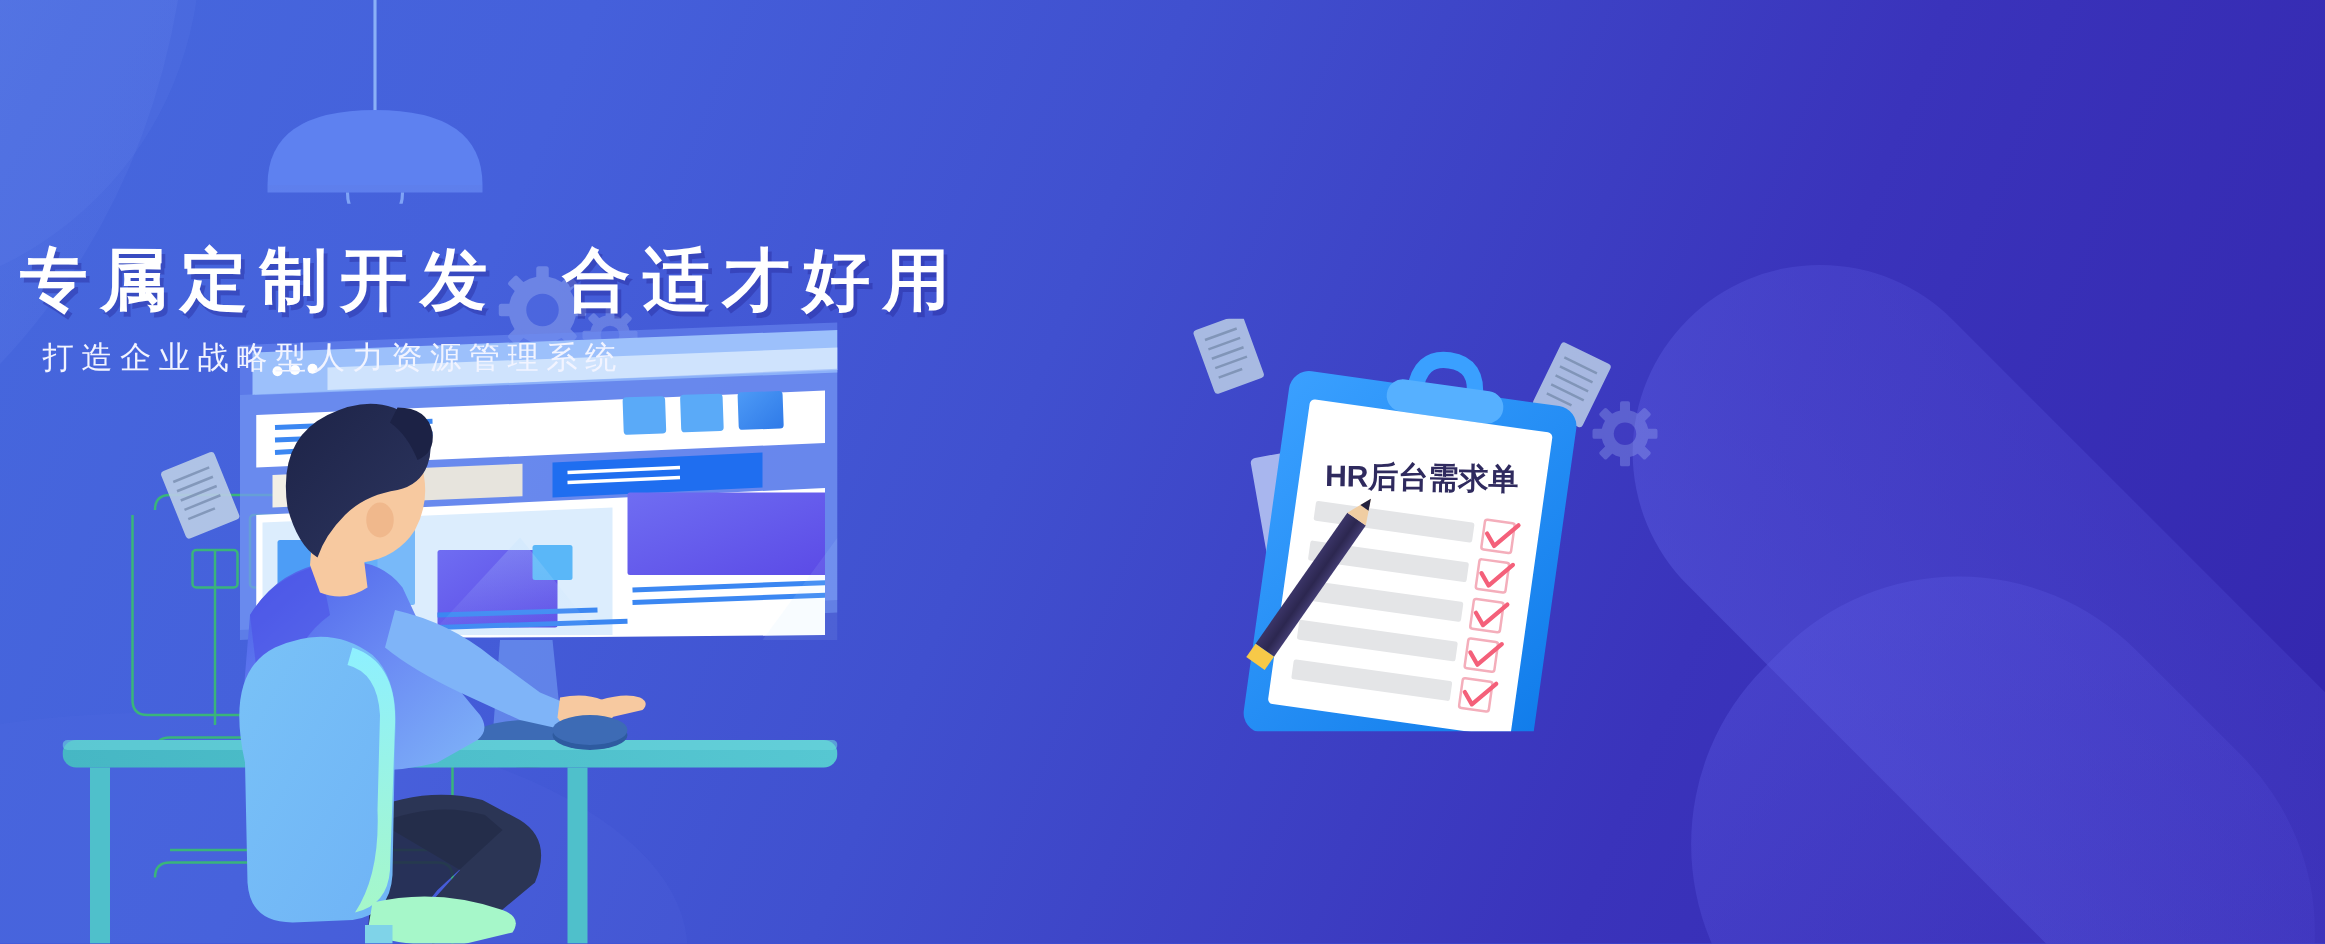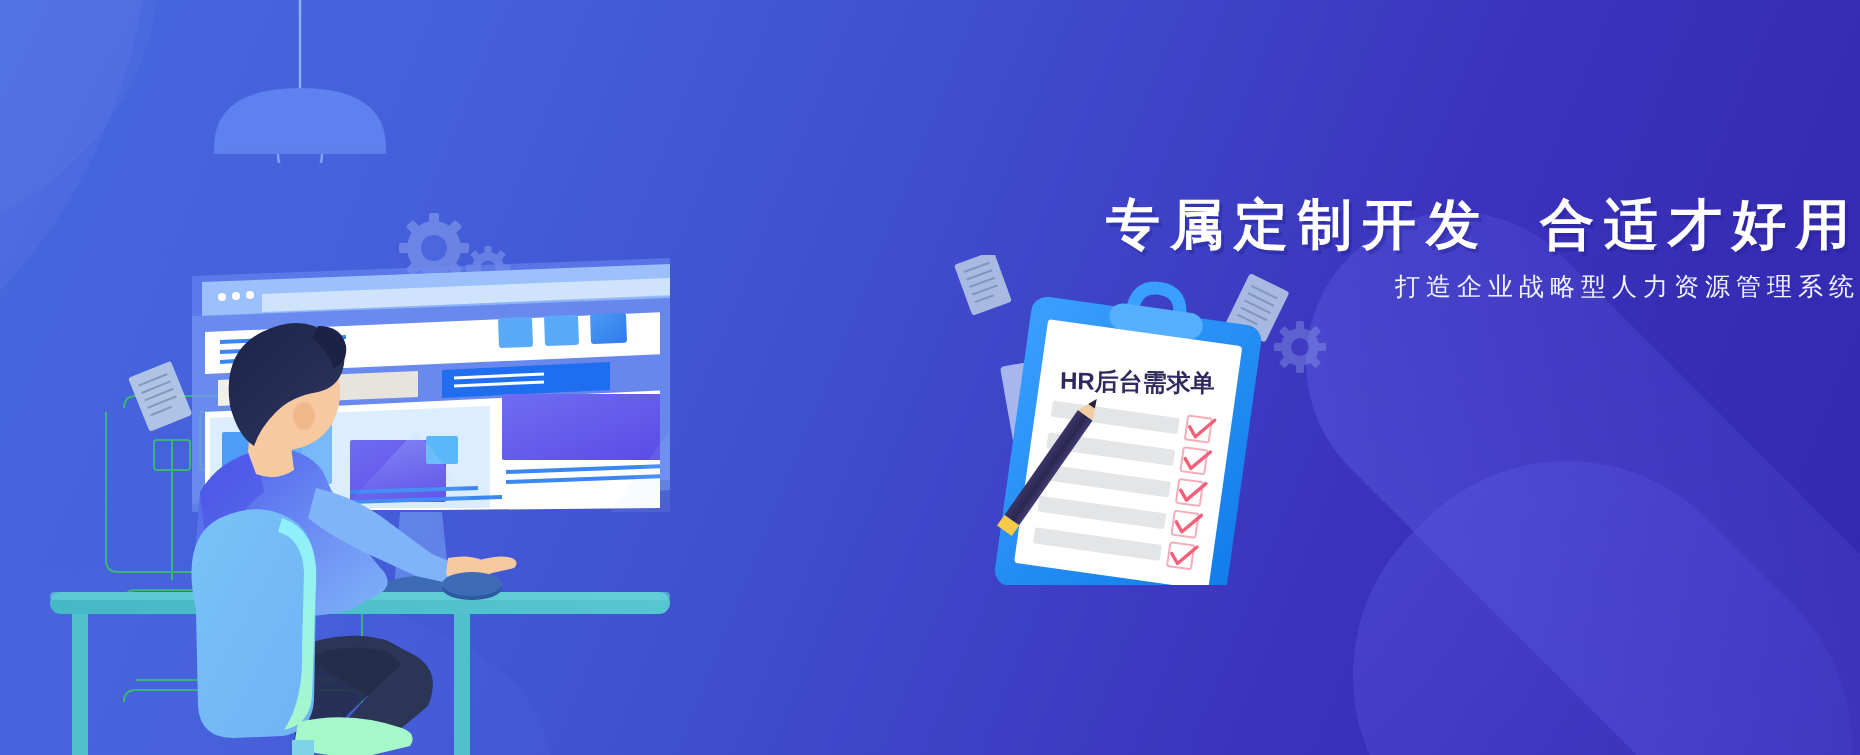--- a/index.html
+++ b/index.html
@@ -21,21 +21,21 @@
 
   
   .bg-layer { position: absolute; inset: 0; overflow: hidden; }
   .bg-layer svg { position: absolute; inset: 0; width: 100%; height: 100%; display: block; }
 
   
   .copy {
     position: absolute;
     left: 16px; right: 0;
     top: 196px;
-    text-align: right;
+    text-align: left;
     z-index: 30;
     pointer-events: none;
   }
   .headline {
     margin: 0;
     color: #ffffff;
     font-size: 54px;
     font-weight: bold;
     letter-spacing: 10px;
     line-height: 1.05;

